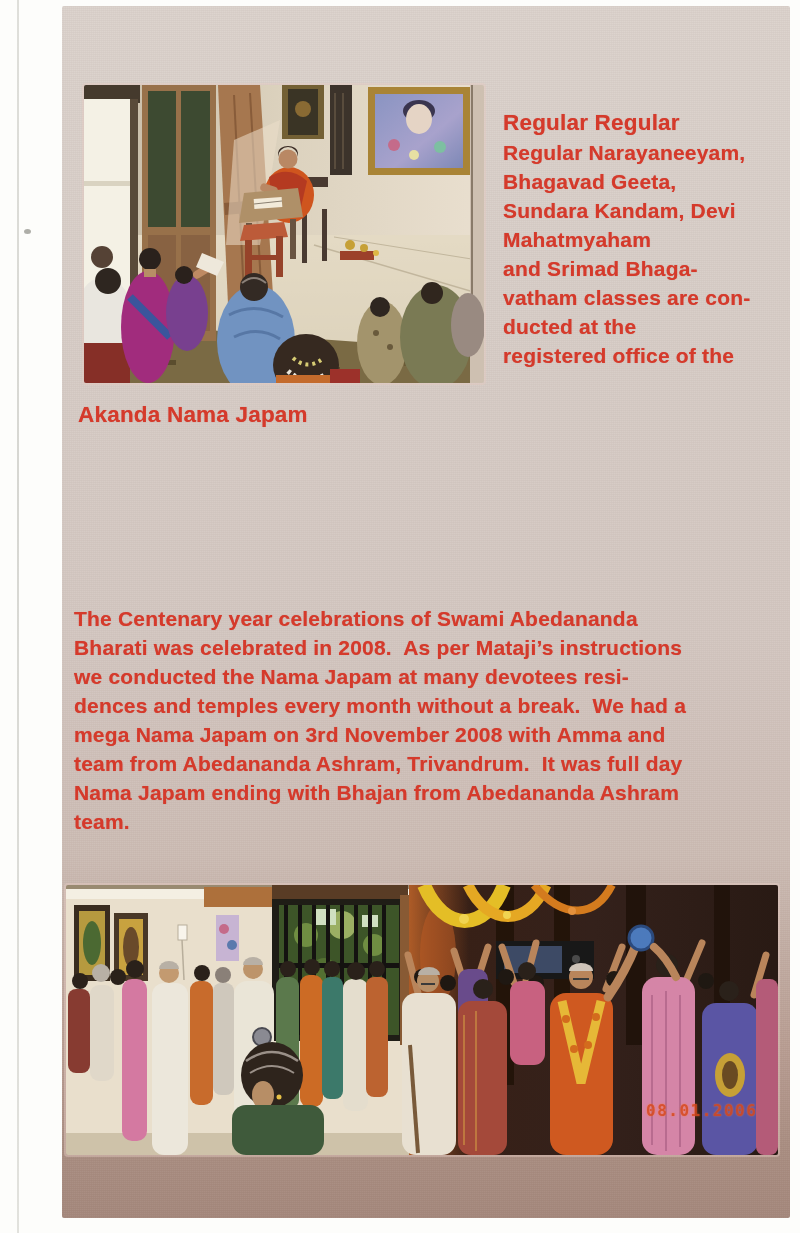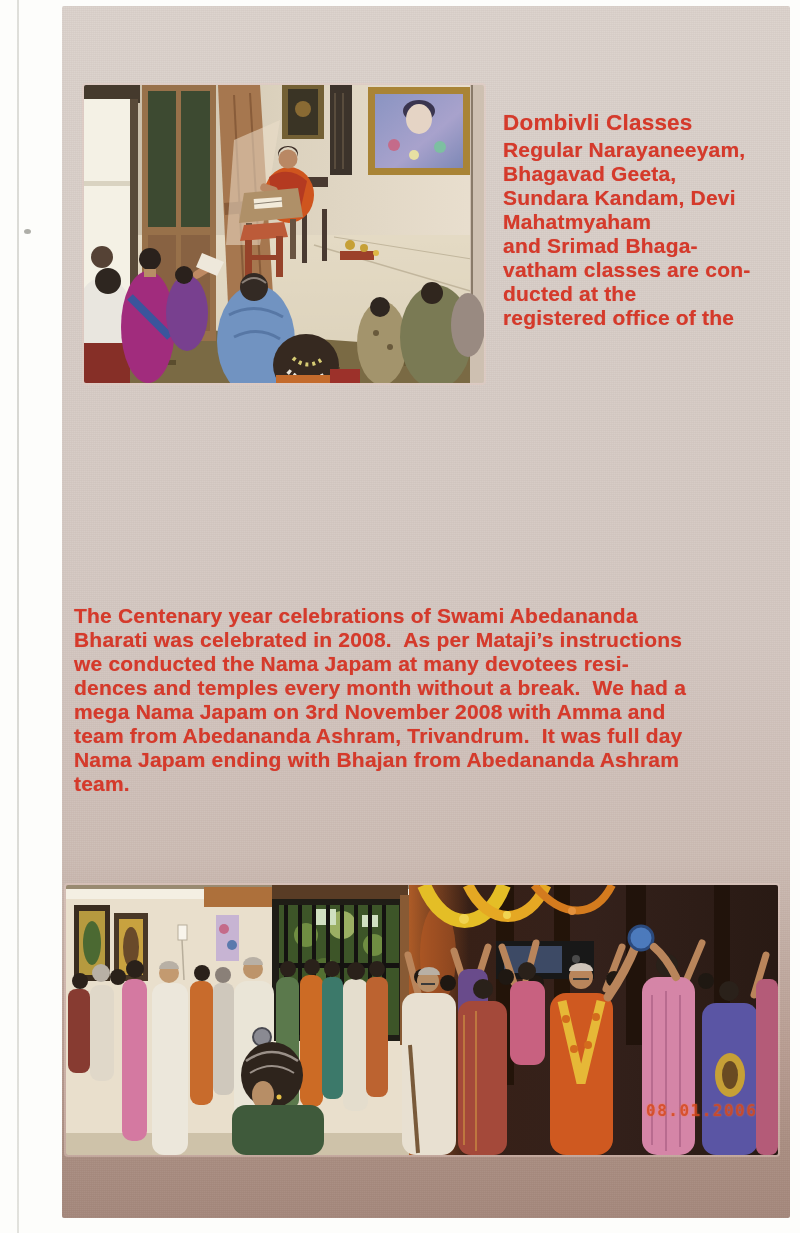--- a/index.html
+++ b/index.html
@@ -28,21 +28,21 @@
   }
   .red-text{
     color:#d53a2b;
     font-weight:bold;
     white-space:pre-wrap;
     letter-spacing:.2px;
     text-shadow:0 0 .7px rgba(200,50,40,.55);
     margin:0;
   }
   .heading{font-size:22.5px;line-height:30px;}
-  .bodytext{font-size:21px;line-height:24px;}
+  .bodytext{font-size:21px;line-height:29px;}
   .photo{
     position:absolute;overflow:hidden;border-radius:2px;
     box-shadow:0 0 0 2px rgba(228,202,192,.45);
   }
   .photo svg{display:block;width:100%;height:100%;filter:blur(.45px) saturate(.95);}
   #photo-top{left:22px;top:79px;width:400px;height:298px;}
   #photo-bottom{left:4px;top:879px;width:712px;height:270px;}
   #reg-classes{position:absolute;left:441px;top:102px;width:290px;}
   #akanda{position:absolute;left:16px;top:394px;width:700px;}
   #centenary{position:absolute;left:12px;top:598px;width:700px;}
@@ -180,32 +180,33 @@
       <circle cx="296" cy="222" r="10" fill="#2e2620"></circle>
       <circle cx="292" cy="248" r="3" fill="#6a5a3a"></circle>
         <circle cx="306" cy="262" r="3" fill="#6a5a3a"></circle>
       <ellipse cx="352" cy="252" rx="36" ry="52" fill="#7a7a52"></ellipse>
       <ellipse cx="384" cy="240" rx="17" ry="32" fill="#9a8a80"></ellipse>
       <circle cx="348" cy="208" r="11" fill="#30261e"></circle>
     </svg>
   </div>
 
   <div id="reg-classes">
-    <h2 class="red-text heading">Dombivli Classes</h2>
+    <h2 class="red-text heading">Regular Regular</h2>
     <p class="red-text bodytext">Regular Narayaneeyam,
 Bhagavad Geeta,
 Sundara Kandam, Devi
 Mahatmyaham
 and Srimad Bhaga-
 vatham classes are con-
 ducted at the
 registered office of the</p>
   </div>
 
   <div id="akanda">
+    <h2 class="red-text heading">Akanda Nama Japam</h2>
   </div>
 
   <p id="centenary" class="red-text bodytext">The Centenary year celebrations of Swami Abedananda
 Bharati was celebrated in 2008.  As per Mataji’s instructions
 we conducted the Nama Japam at many devotees resi-
 dences and temples every month without a break.  We had a
 mega Nama Japam on 3rd November 2008 with Amma and
 team from Abedananda Ashram, Trivandrum.  It was full day
 Nama Japam ending with Bhajan from Abedananda Ashram
 team.</p>

